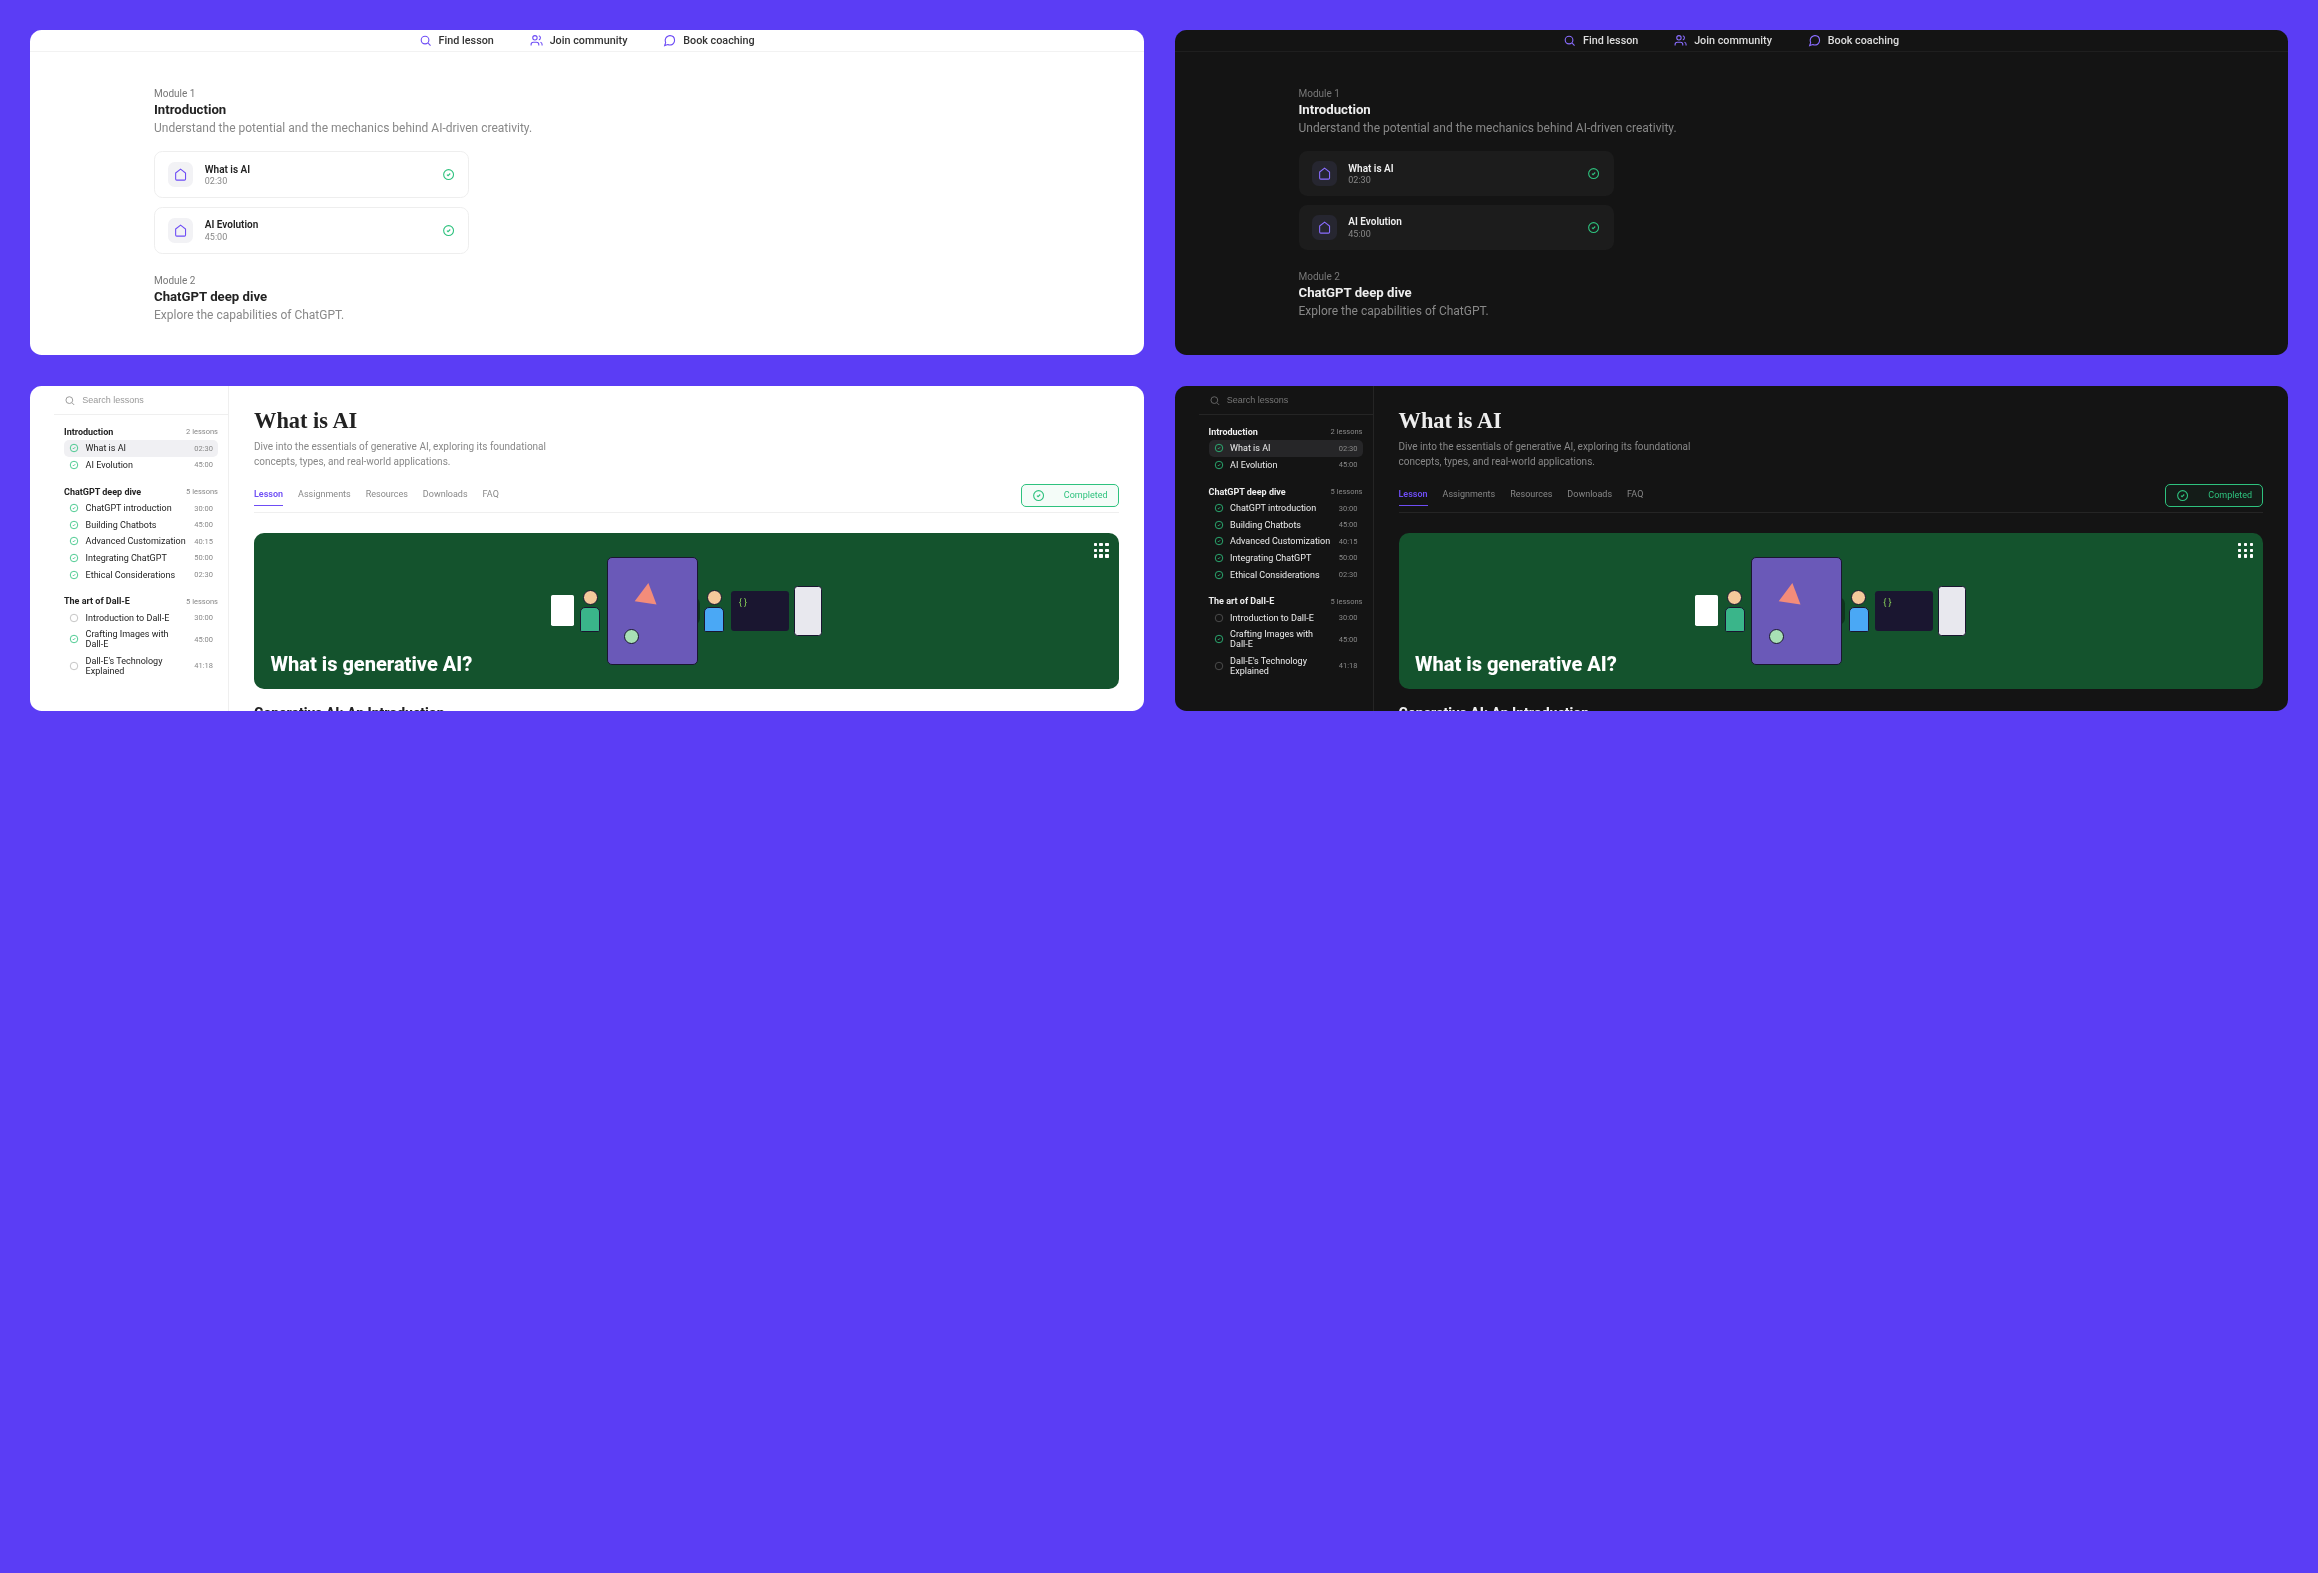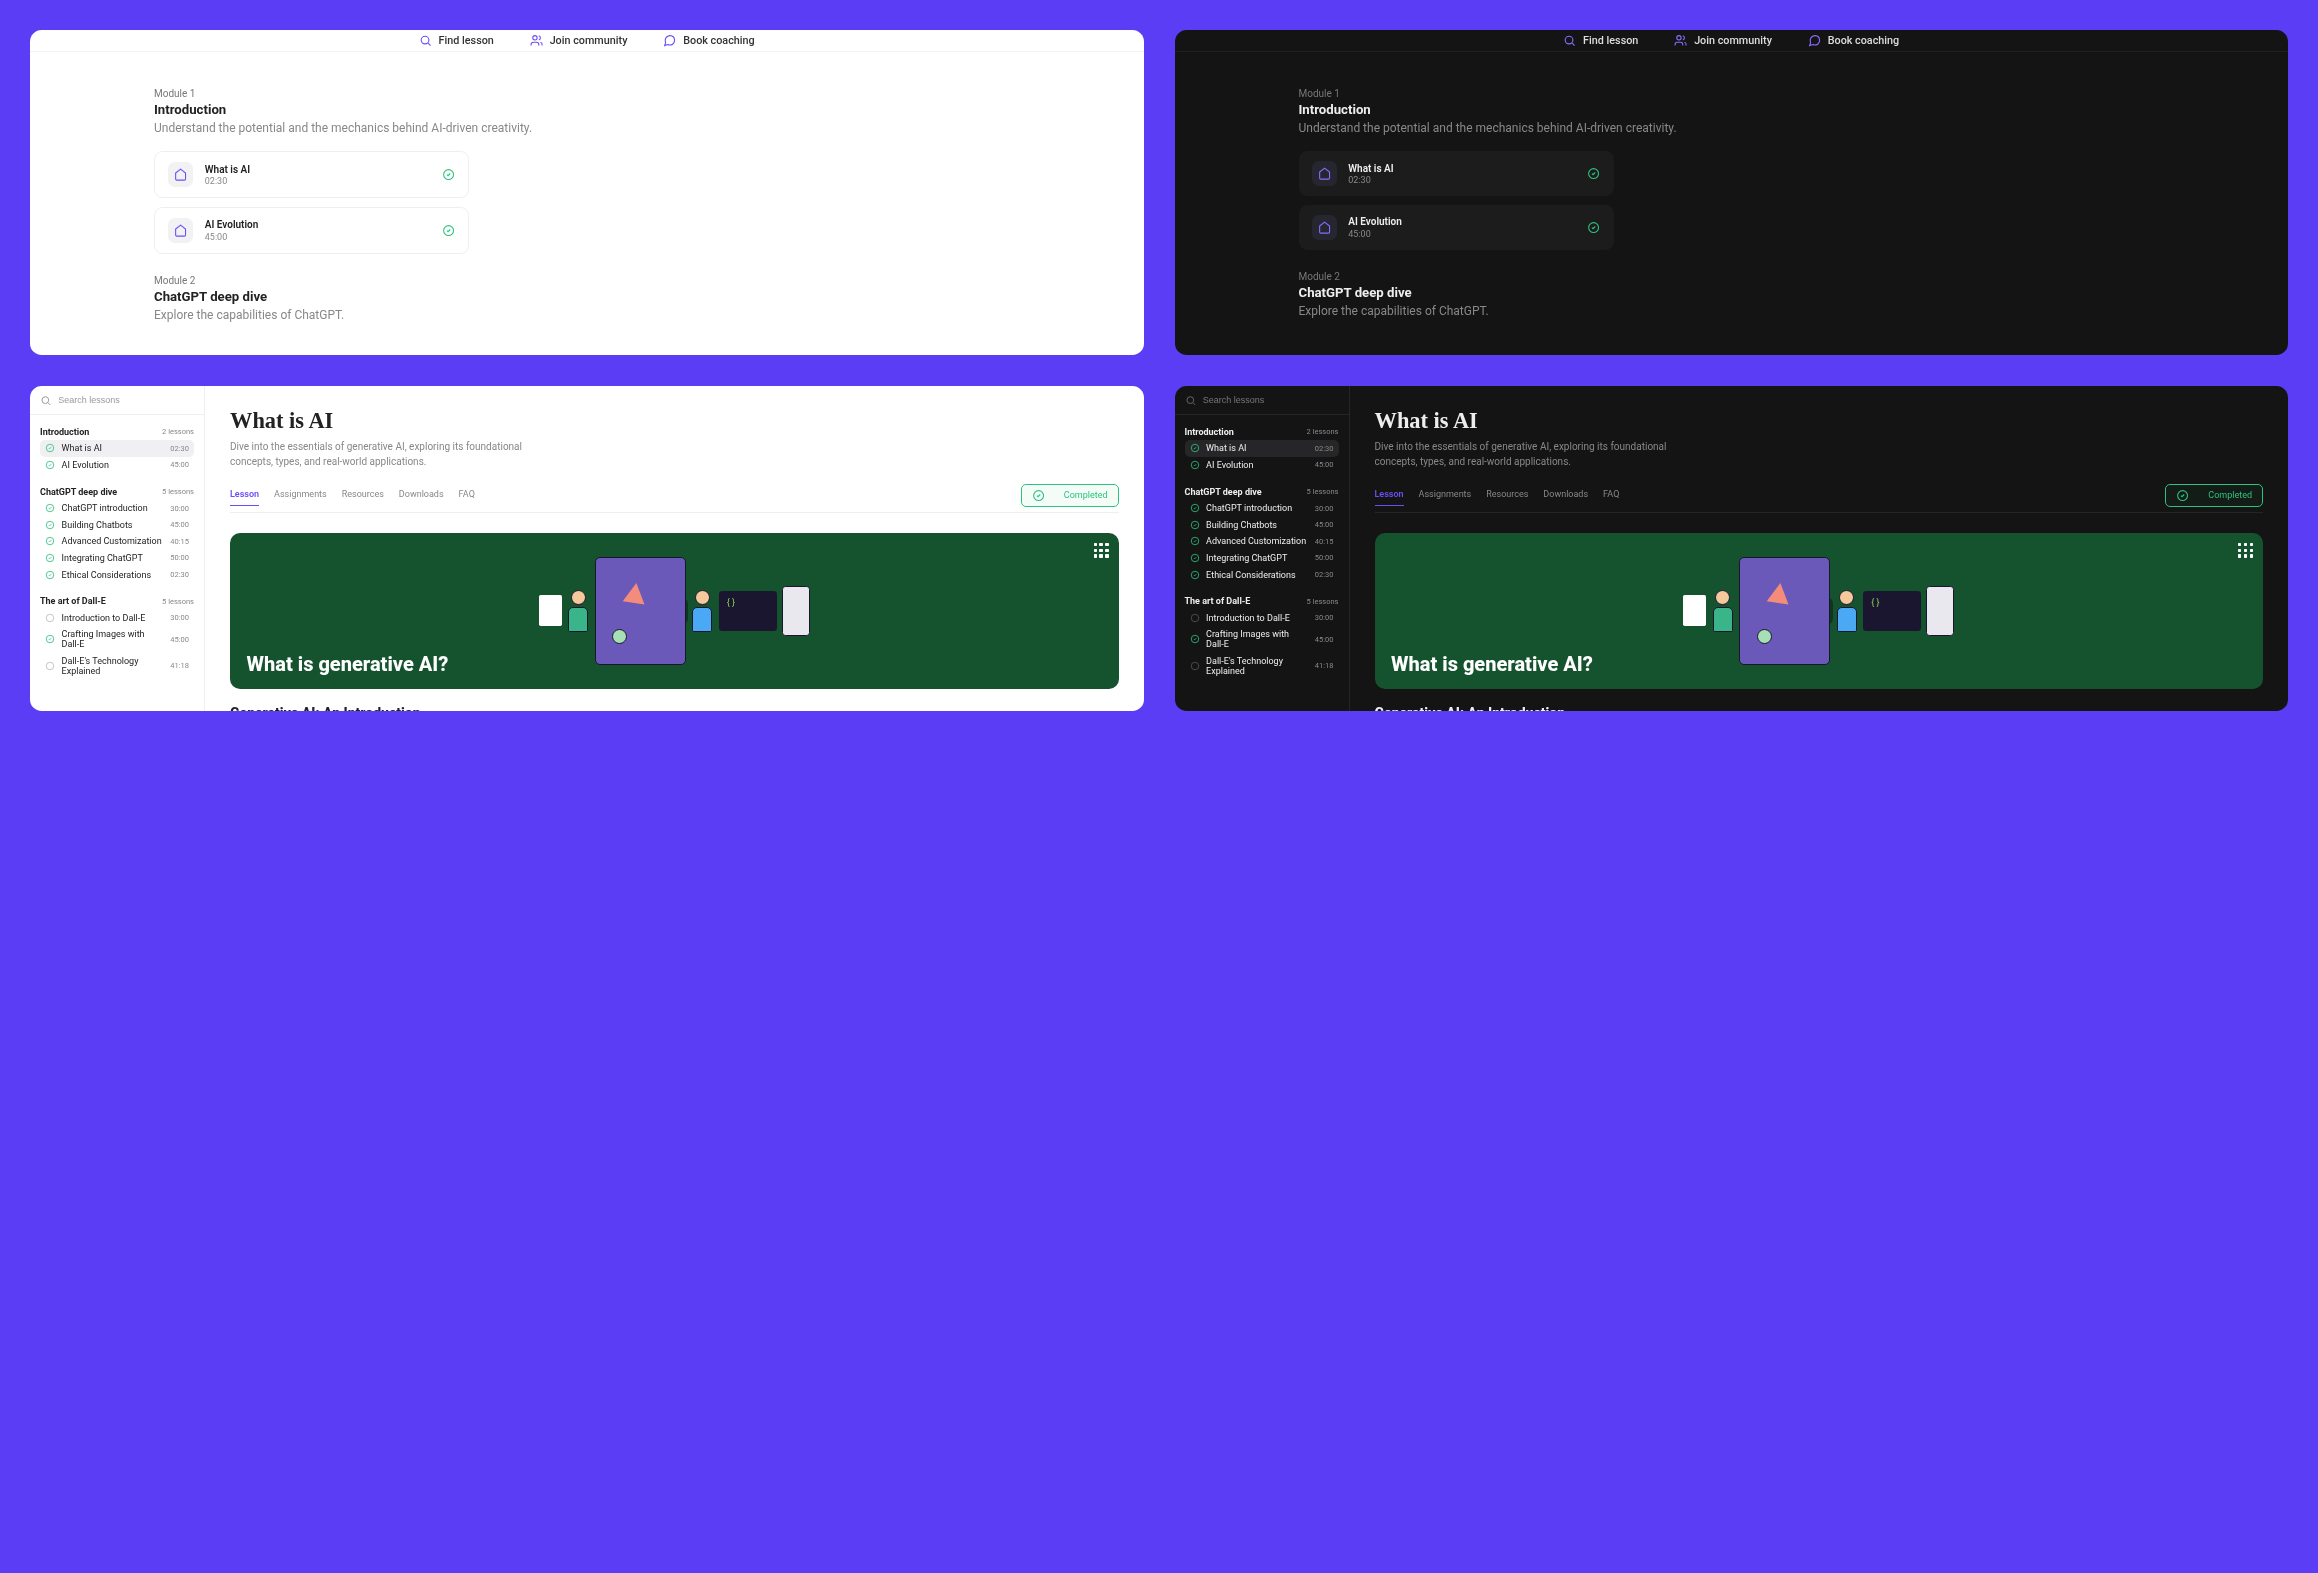--- a/index.html
+++ b/index.html
@@ -66,20 +66,21 @@
 .lesson-name { font-size: 10px; font-weight: 600; }
 .lesson-time { font-size: 9px; color: #888; margin-top: 1.7px; }
 .check-icon { color: #2ec27e; }
 
 
 .panel-row { display: flex; height: 100%; }
 .sidebar {
   width: 175px; border-right: 0.8px solid rgba(127,127,127,.12);
   overflow: hidden;
   flex-shrink: 0;
+  margin-left: 24px;
 }
 .dark2 .sidebar { border-right: 0.8px solid #252525; }
 .search-box {
   display: flex; align-items: center; gap: 6.6px;
   padding: 7.5px 10px;
   border-bottom: 0.8px solid rgba(127,127,127,.12);
 }
 .dark2 .search-box { border-bottom: 0.8px solid #252525; }
 .search-box input {
   border: none; outline: none; background: transparent;

